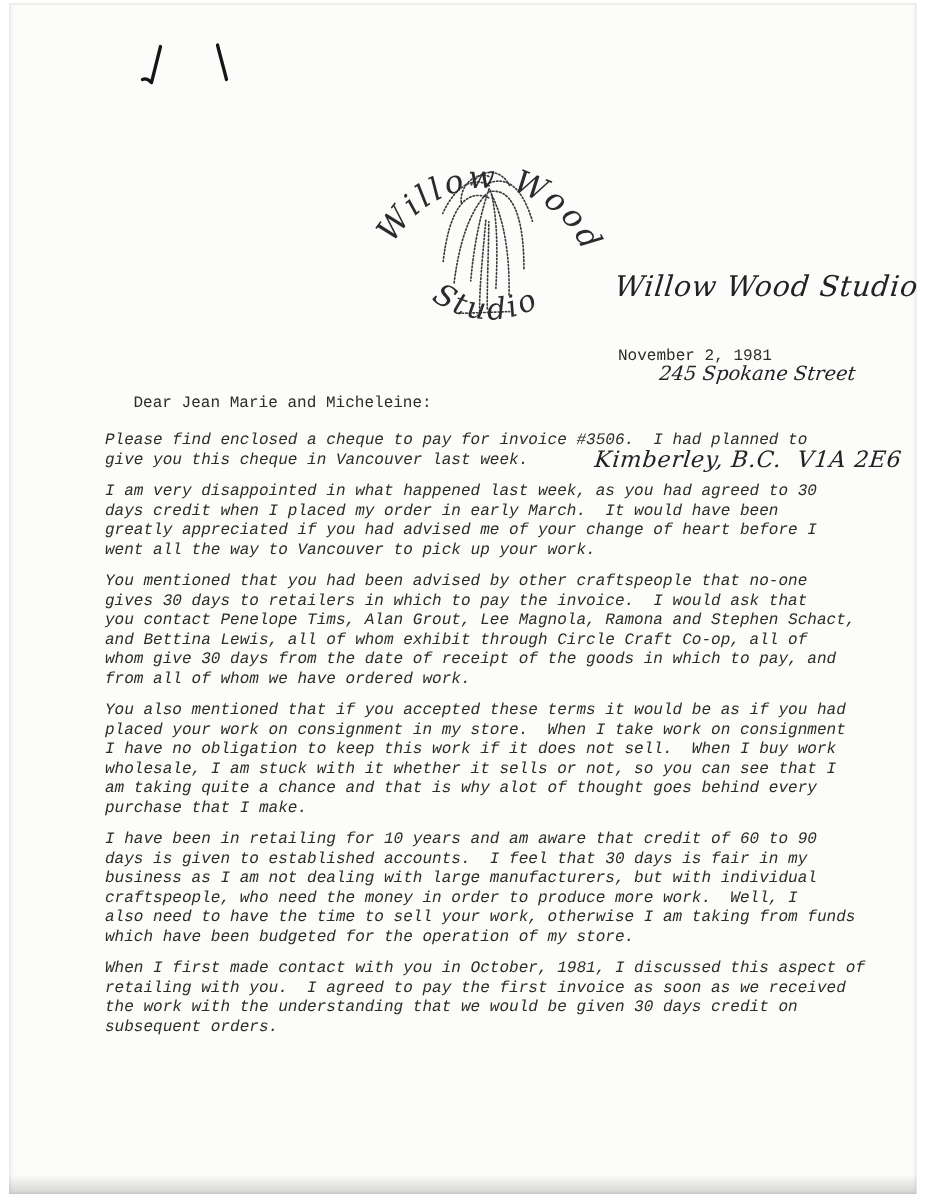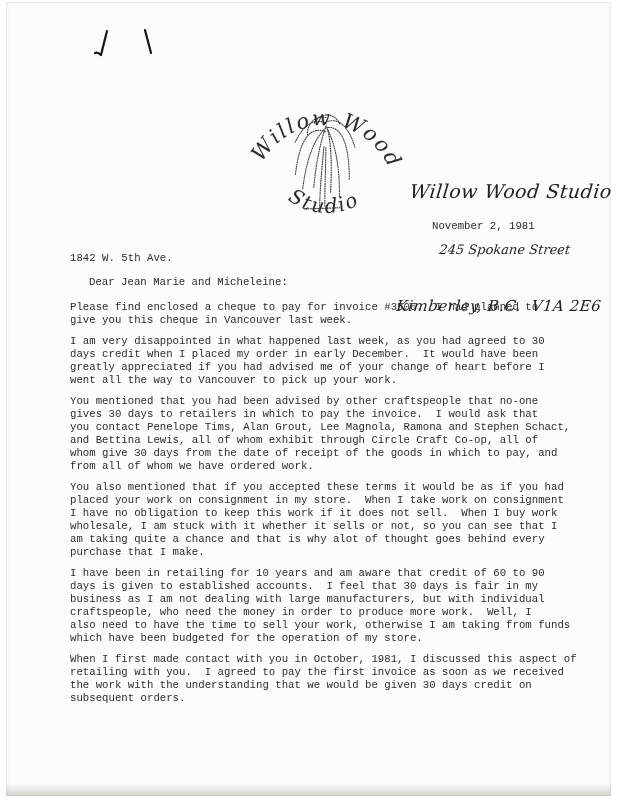--- a/index.html
+++ b/index.html
@@ -22,25 +22,25 @@
   .tree{fill:none;stroke:#3c3c3c;stroke-width:1.1;stroke-linecap:round;stroke-dasharray:1 1.4;}
 
   
   .masthead{position:absolute;left:392px;top:140px;width:214px;text-align:center;color:#222;
         font-family:"DejaVu Serif",serif;font-style:italic;transform:skewX(-6deg);white-space:pre;}
   .m-title{font-size:19px;line-height:23px;letter-spacing:.5px;}
   .m-street{font-size:13px;line-height:17px;}
   .m-city{font-size:15px;line-height:20px;letter-spacing:.5px;}
 
   .typeline{font-size:10.7px;line-height:13px;color:#2e2c2a;white-space:pre;}
-  .date{position:absolute;left:406px;top:218px;margin-left:20px;}
+  .date{position:absolute;left:406px;top:230px;}
 
   .body-block{position:absolute;left:64px;top:250px;width:535px;}
   .salutation{margin:11px 0 12px 0;padding-left:19px;}
-  .para{margin:0 0 8px 0;}
+  .para{margin:0 0 8px 0;font-style:italic;}
 </style>
 </head>
 <body>
 
 <div class="scan">
   <div class="page">
 
     <svg class="pen-marks" width="72" height="36" viewBox="0 0 72 36">
       <path d="M15 3 C13 11 11 19 9 27 M9 27 C7 25 5 24 3 25" fill="none" stroke="#151515" stroke-width="2.2" stroke-linecap="round"></path>
       <path d="M53 2 C55 10 57 17 59 25" fill="none" stroke="#151515" stroke-width="2.2" stroke-linecap="round"></path>
@@ -79,29 +79,28 @@
     <div class="masthead">
       <div class="m-title">Willow Wood Studio</div>
       <div class="m-street">245 Spokane Street</div>
       <div class="m-city">Kimberley, B.C.  V1A 2E6</div>
     </div>
 
     <div class="date typeline">November 2, 1981</div>
 
     <div class="body-block">
       <div class="recipient">
-        <div class="typeline">1842 W. 5th Ave.</div>
       </div>
 
       <div class="salutation typeline">Dear Jean Marie and Micheleine:</div>
 
       <div class="para typeline">Please find enclosed a cheque to pay for invoice #3506.  I had planned to
 give you this cheque in Vancouver last week.</div>
       <div class="para typeline">I am very disappointed in what happened last week, as you had agreed to 30
-days credit when I placed my order in early December.  It would have been
+days credit when I placed my order in early March.  It would have been
 greatly appreciated if you had advised me of your change of heart before I
 went all the way to Vancouver to pick up your work.</div>
       <div class="para typeline">You mentioned that you had been advised by other craftspeople that no-one
 gives 30 days to retailers in which to pay the invoice.  I would ask that
 you contact Penelope Tims, Alan Grout, Lee Magnola, Ramona and Stephen Schact,
 and Bettina Lewis, all of whom exhibit through Circle Craft Co-op, all of
 whom give 30 days from the date of receipt of the goods in which to pay, and
 from all of whom we have ordered work.</div>
       <div class="para typeline">You also mentioned that if you accepted these terms it would be as if you had
 placed your work on consignment in my store.  When I take work on consignment

